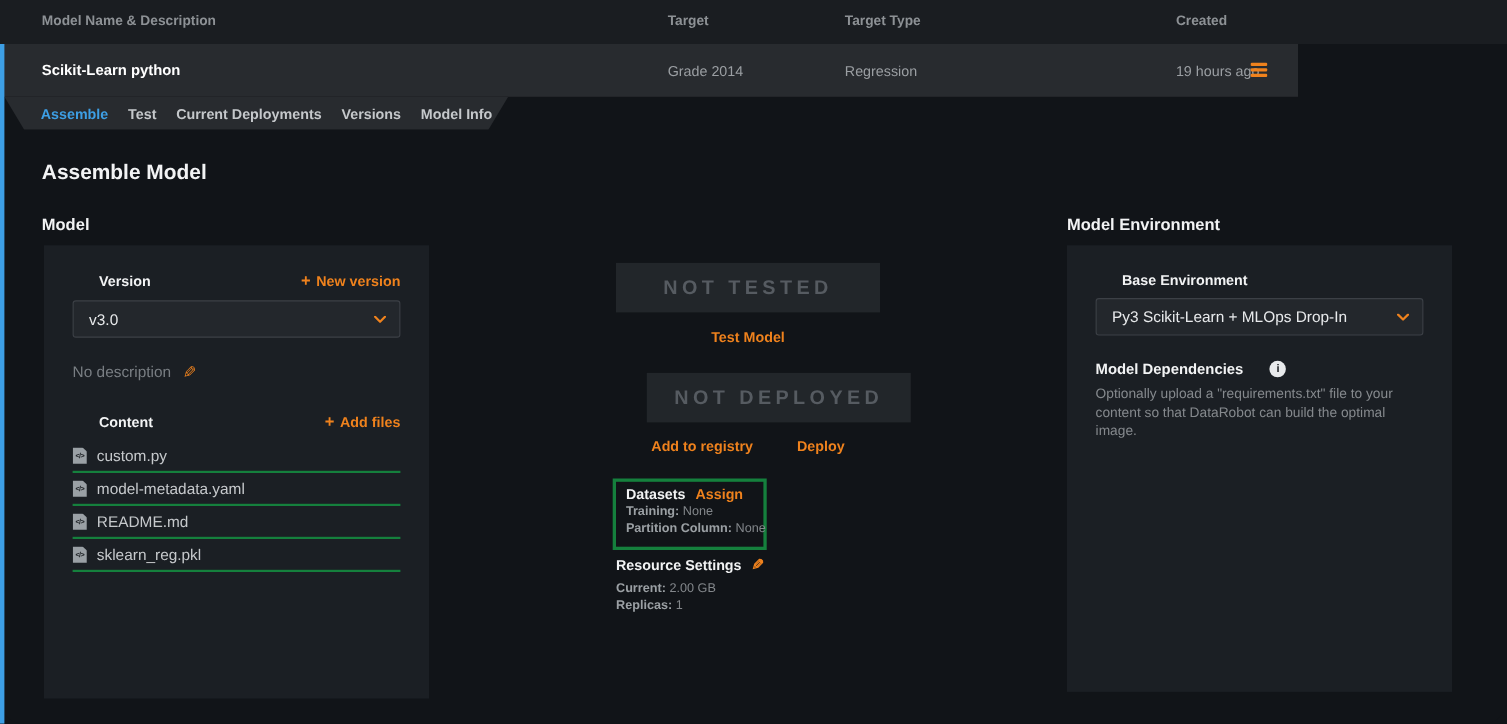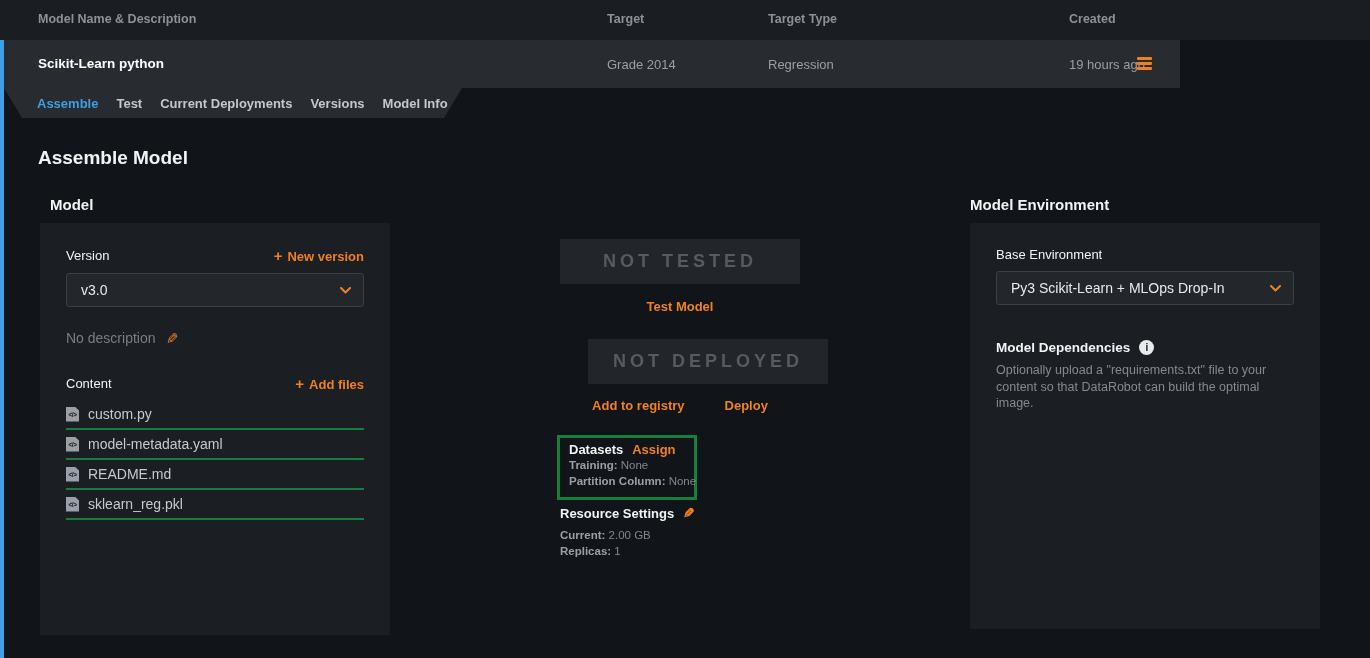--- a/index.html
+++ b/index.html
@@ -30,30 +30,30 @@
   
   .tabs { position:absolute; left:4px; top:88px; width:458px; height:30px; background:#282b2f;
           clip-path:polygon(0 0, 100% 0, calc(100% - 18px) 100%, 18px 100%);
           display:flex; align-items:center; padding-left:33px; gap:18px; }
   .tab { font-size:13px; font-weight:bold; color:#c5c8cb; cursor:pointer; white-space:nowrap; }
   .tab.active { color:#3d9fe5; }
 
   
   .page-title { position:absolute; left:38px; top:147px; font-size:19px; font-weight:bold; color:#f2f3f4; }
   .section-label { position:absolute; font-size:15px; font-weight:bold; color:#f2f3f4; }
-  .lbl-model { left:50px; top:196px; }
+  .lbl-model { left:38px; top:196px; }
   .lbl-env   { left:970px; top:196px; }
 
   
   .card { position:absolute; background:#1b1f24; }
   .card-model { left:40px; top:223px; width:350px; height:412px; padding:24px 26px; }
   .card-env   { left:970px; top:223px; width:350px; height:406px; padding:24px 26px; }
 
   .field-row { display:flex; justify-content:space-between; align-items:center; }
-  .field-label { font-size:13px; font-weight:normal; color:#f2f3f4; }
+  .field-label { font-size:13px; font-weight:bold; color:#f2f3f4;margin-left:24px; }
   .olink { color:#ef821d; font-size:13px; font-weight:bold; cursor:pointer; white-space:nowrap; }
   .plus { font-size:15px; font-weight:bold; color:#ef821d; margin-right:5px; }
 
   .select { margin-top:9px; height:34px; background:#23272c; border:1px solid #3c4046; border-radius:3px;
             display:flex; align-items:center; justify-content:space-between; padding:0 12px 0 14px;
             font-size:14px; color:#e8eaec; cursor:pointer; }
 
   .no-desc { margin-top:23px; display:flex; align-items:flex-start; font-size:14px; color:#797e83; }
   .pencil { color:#ef821d; font-size:15px; display:inline-block; transform:scaleX(-1); margin-left:10px; cursor:pointer; }
 
@@ -82,21 +82,21 @@
   .kv { font-size:11.5px; line-height:16px; white-space:nowrap; }
   .kv b { color:#9ba0a4; }
   .kv span { color:#83878b; }
 
   .resources { position:absolute; left:560px; top:505px; }
   .res-title { display:flex; align-items:center; font-size:13px; font-weight:bold; color:#f2f3f4; }
   .res-title .pencil { margin-left:9px; font-size:14px; }
   .res-kv { margin-top:6px; }
 
   
-  .deps-row { margin-top:35px; display:flex; align-items:flex-start; gap:9px; }
+  .deps-row { margin-top:23px; display:flex; align-items:flex-start; gap:24px; }
   .deps-label { font-size:13.5px; font-weight:bold; color:#f2f3f4; }
   .info-circle { width:15px; height:15px; border-radius:50%; background:#e8eaec; color:#16191d;
                  font-size:10px; font-weight:bold; display:inline-flex; align-items:center; justify-content:center;
                  cursor:pointer; }
   .deps-help { margin-top:7px; font-size:12.5px; line-height:1.32; color:#85898d; max-width:300px; }
 
   .chev { flex:none; margin-left:8px; }
 </style>
 </head>
 <body>

